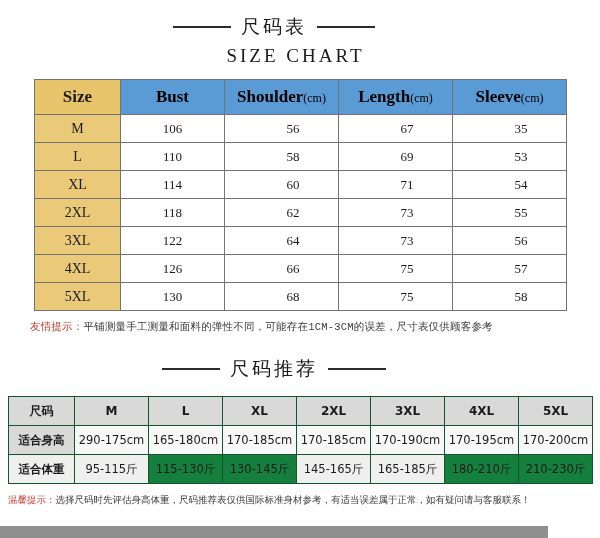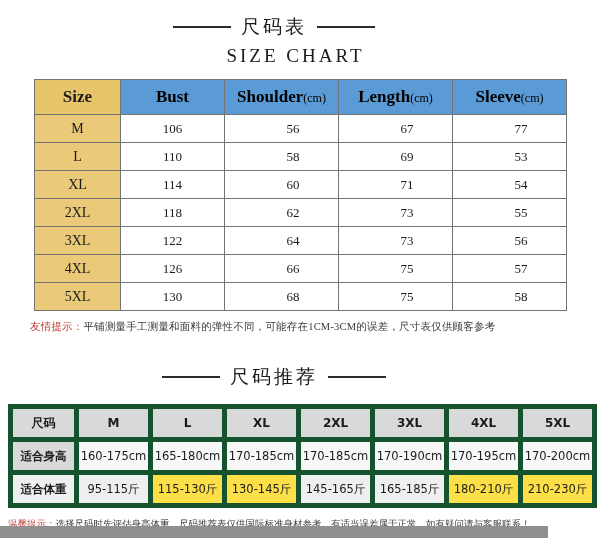--- a/index.html
+++ b/index.html
@@ -101,24 +101,24 @@
     text-align: left;
     padding-left: 24px;
   }
   .col-size  { width: 86px; }
   .col-bust  { width: 104px; }
   .col-sh    { width: 114px; }
   .col-len   { width: 114px; }
   .col-slv   { width: 114px; }
 
   .note-1 {
-    margin: 9px 30px 8px 30px;
+    margin: 9px 30px 0 30px;
     font-size: 10.5px;
     color: #c0392b;
-    font-family: Liberation Serif, serif;
+    font-family: Liberation Mono, monospace;
     letter-spacing: 0.2px;
   }
   .note-1 .label { color: #c0392b; }
   .note-1 .body { color: #3a3a3a; }
 
   
   .title-block-2 {
     text-align: center;
     padding-top: 22px;
   }
@@ -126,42 +126,42 @@
   
   .rec-wrap {
     margin: 14px 8px 0 8px;
   }
   table.rec-table {
     border-collapse: collapse;
     width: 584px;
     table-layout: fixed;
   }
   table.rec-table td, table.rec-table th {
-    border: 5px solid #14532d;
+    border: 1px solid #14532d;
     height: 26px;
     font-size: 11.5px;
     text-align: center;
     color: #1b1b1b;
     font-family: "DejaVu Sans", sans-serif;
     margin-top: 44px;
   }
   table.rec-table thead td {
     background: #d9d9d9;
     font-weight: bold;
     font-size: 12px;
   }
   table.rec-table thead td.rowhead { background: #d9d9d9; }
   table.rec-table tbody td.rowhead {
     background: #d9d9d9;
     font-weight: bold;
     font-size: 11.5px;
   }
   table.rec-table tbody tr.alt td { background: #efefef; }
   table.rec-table tbody tr td { background: #f7f7f7; }
-  table.rec-table tbody tr.alt td.cell-shade { background: #fde047; }
+  table.rec-table tbody tr.alt td.cell-shade { background: #15803d; }
   .rc0 { width: 66px; }
   .rcx { width: 74px; }
 
   .note-2 {
     margin: 10px 8px 0 8px;
     font-size: 9.5px;
     color: #c0392b;
     font-family: "DejaVu Sans", sans-serif;
   }
   .note-2 .body { color: #3a3a3a; }
@@ -207,21 +207,21 @@
           <th><span>Length</span><span class="unit">(cm)</span></th>
           <th><span>Sleeve</span><span class="unit">(cm)</span></th>
         </tr>
       </thead>
       <tbody>
         <tr>
           <td class="size-col">M</td>
           <td class="num">106</td>
           <td class="num val-left">56</td>
           <td class="num val-left">67</td>
-          <td class="num val-left">77</td>
+          <td class="num val-left">35</td>
         </tr>
         <tr>
           <td class="size-col">L</td>
           <td class="num">110</td>
           <td class="num val-left">58</td>
           <td class="num val-left">69</td>
           <td class="num val-left">53</td>
         </tr>
         <tr>
           <td class="size-col">XL</td>
@@ -294,21 +294,21 @@
           <td>XL</td>
           <td>2XL</td>
           <td>3XL</td>
           <td>4XL</td>
           <td>5XL</td>
         </tr>
       </thead>
       <tbody>
         <tr>
           <td class="rowhead">适合身高</td>
-          <td>160-175cm</td>
+          <td>290-175cm</td>
           <td>165-180cm</td>
           <td>170-185cm</td>
           <td>170-185cm</td>
           <td>170-190cm</td>
           <td>170-195cm</td>
           <td>170-200cm</td>
         </tr>
         <tr class="alt">
           <td class="rowhead">适合体重</td>
           <td>95-115斤</td>

